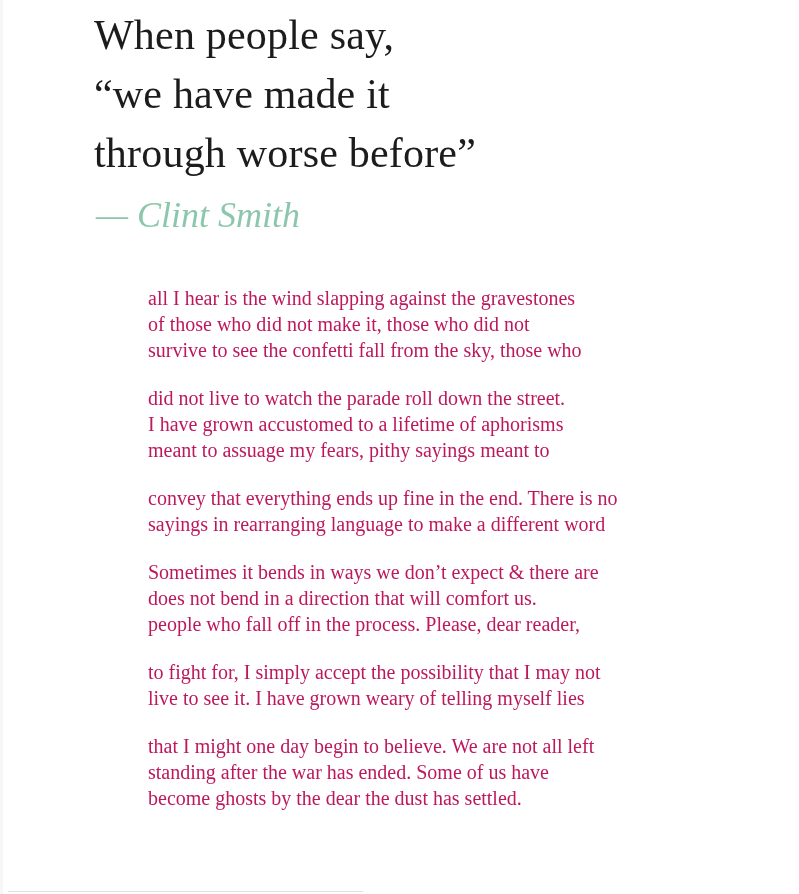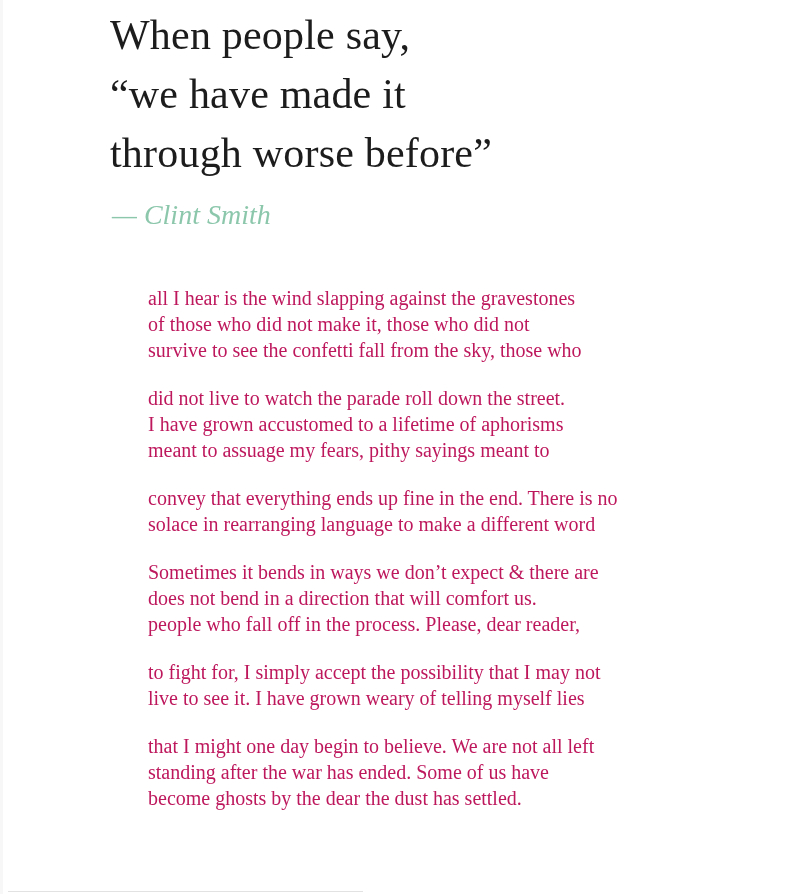--- a/index.html
+++ b/index.html
@@ -22,38 +22,37 @@
     position: absolute;
     left: 8px;
     bottom: 2px;
     width: 355px;
     height: 1px;
     background: #e2e2e2;
     pointer-events: none;
   }
   .poem-header {
     padding: 6px 0 0 94px;
-    margin-left: 16px;
   }
   .poem-title {
     margin: 0;
     font-size: 42px;
     font-weight: 400;
     line-height: 59px;
     letter-spacing: 0.2px;
     color: #1c1c1c;
   }
   .title-line {
     display: block;
     white-space: nowrap;
   }
   .attribution {
     margin: 16px 0 0 2px;
     font-style: italic;
-    font-size: 28px;
+    font-size: 36px;
     line-height: 32px;
     color: #8cc7ac;
     white-space: nowrap;
   }
   .poem-body {
     margin: 54px 0 0 148px;
     font-size: 20px;
     color: #be185d;
   }
   .stanza {
@@ -91,21 +90,21 @@
     </p>
 
     <p class="stanza">
       <span class="line">did not live to watch the parade roll down the street.</span>
       <span class="line">I have grown accustomed to a lifetime of aphorisms</span>
       <span class="line">meant to assuage my fears, pithy sayings meant to</span>
     </p>
 
     <p class="stanza">
       <span class="line">convey that everything ends up fine in the end. There is no</span>
-      <span class="line">solace in rearranging language to make a different word</span>
+      <span class="line">sayings in rearranging language to make a different word</span>
     </p>
 
     <p class="stanza">
       <span class="line">Sometimes it bends in ways we don’t expect &amp; there are</span>
       <span class="line">does not bend in a direction that will comfort us.</span>
       <span class="line">people who fall off in the process. Please, dear reader,</span>
     </p>
 
     <p class="stanza">
       <span class="line">to fight for, I simply accept the possibility that I may not</span>

